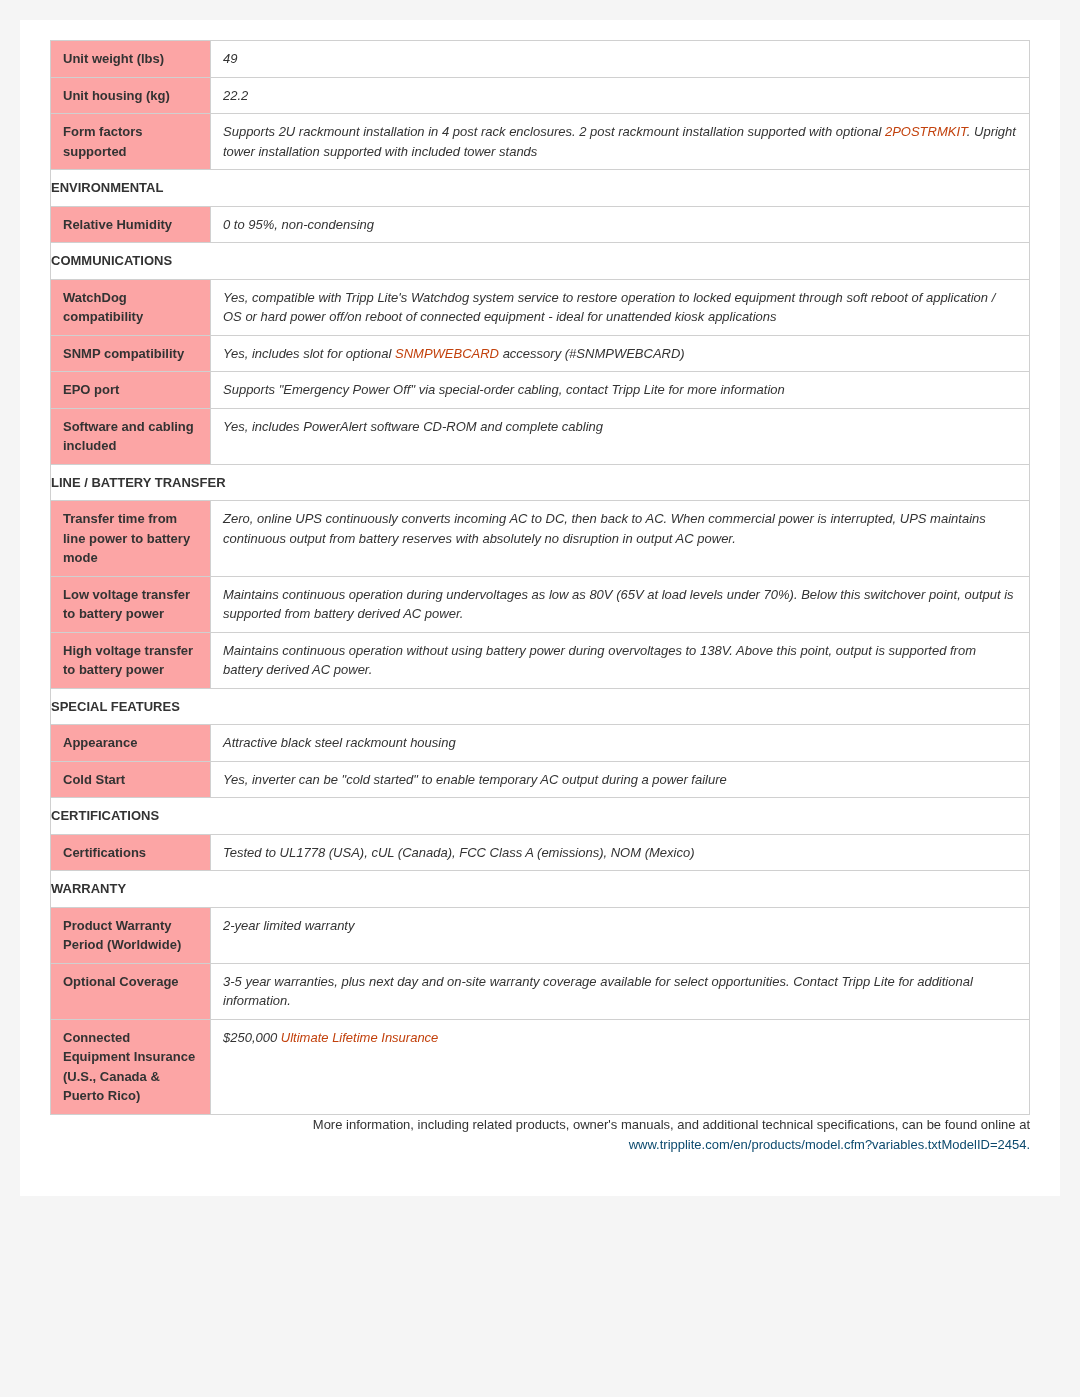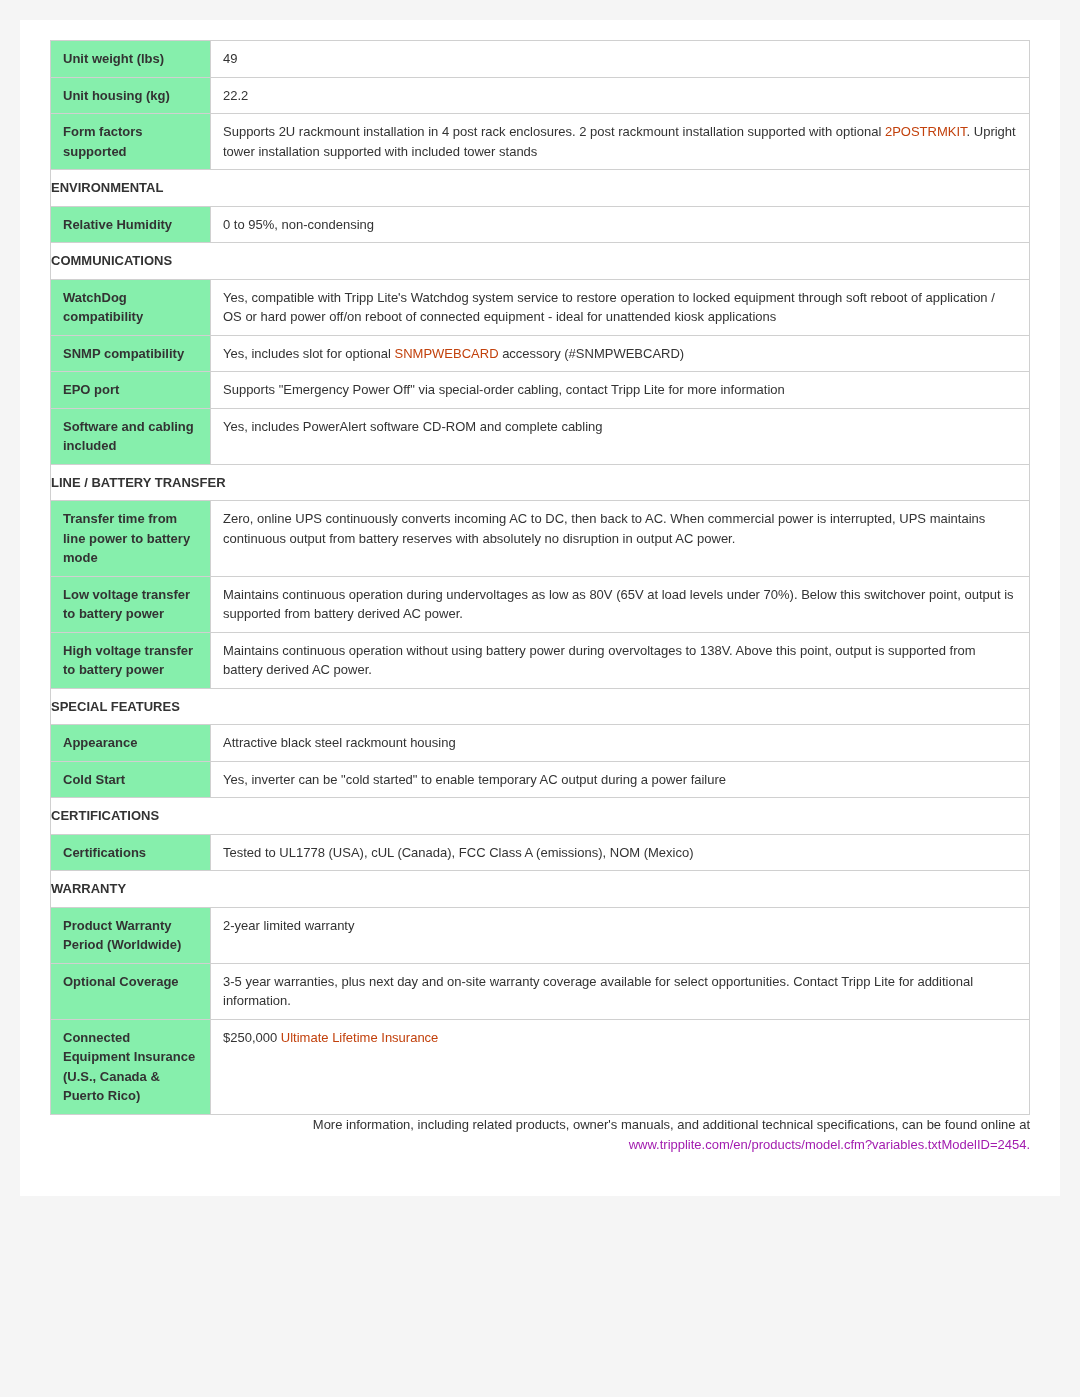--- a/index.html
+++ b/index.html
@@ -23,45 +23,46 @@
     }
     td, th {
       border: 1px solid #d0d0d0;
       padding: 8px 12px;
       vertical-align: top;
       line-height: 1.5;
     }
     .label-cell {
       width: 160px;
       font-weight: bold;
-      background: #86efac;
+      background: #fca5a5;
       white-space: normal;
     }
     .value-cell {
       background: #fff;
+      font-style: italic;
     }
     .section-header td {
       background: #fff;
       font-weight: bold;
       font-size: 13px;
       padding: 8px 0;
       border: 1px solid #d0d0d0;
     }
     .link {
       color: #c2410c;
       text-decoration: none;
     }
     .footer-text {
       font-size: 13px;
       color: #333;
       line-height: 1.6;
       text-align: right;
     }
     .footer-link {
-      color: #a21caf;
+      color: #0c4a6e;
       text-decoration: none;
     }
   </style>
 </head>
 <body>
 
 <div class="page-container">
   <table id="specs-table">
     <tbody id="table-body">
     <tr>

